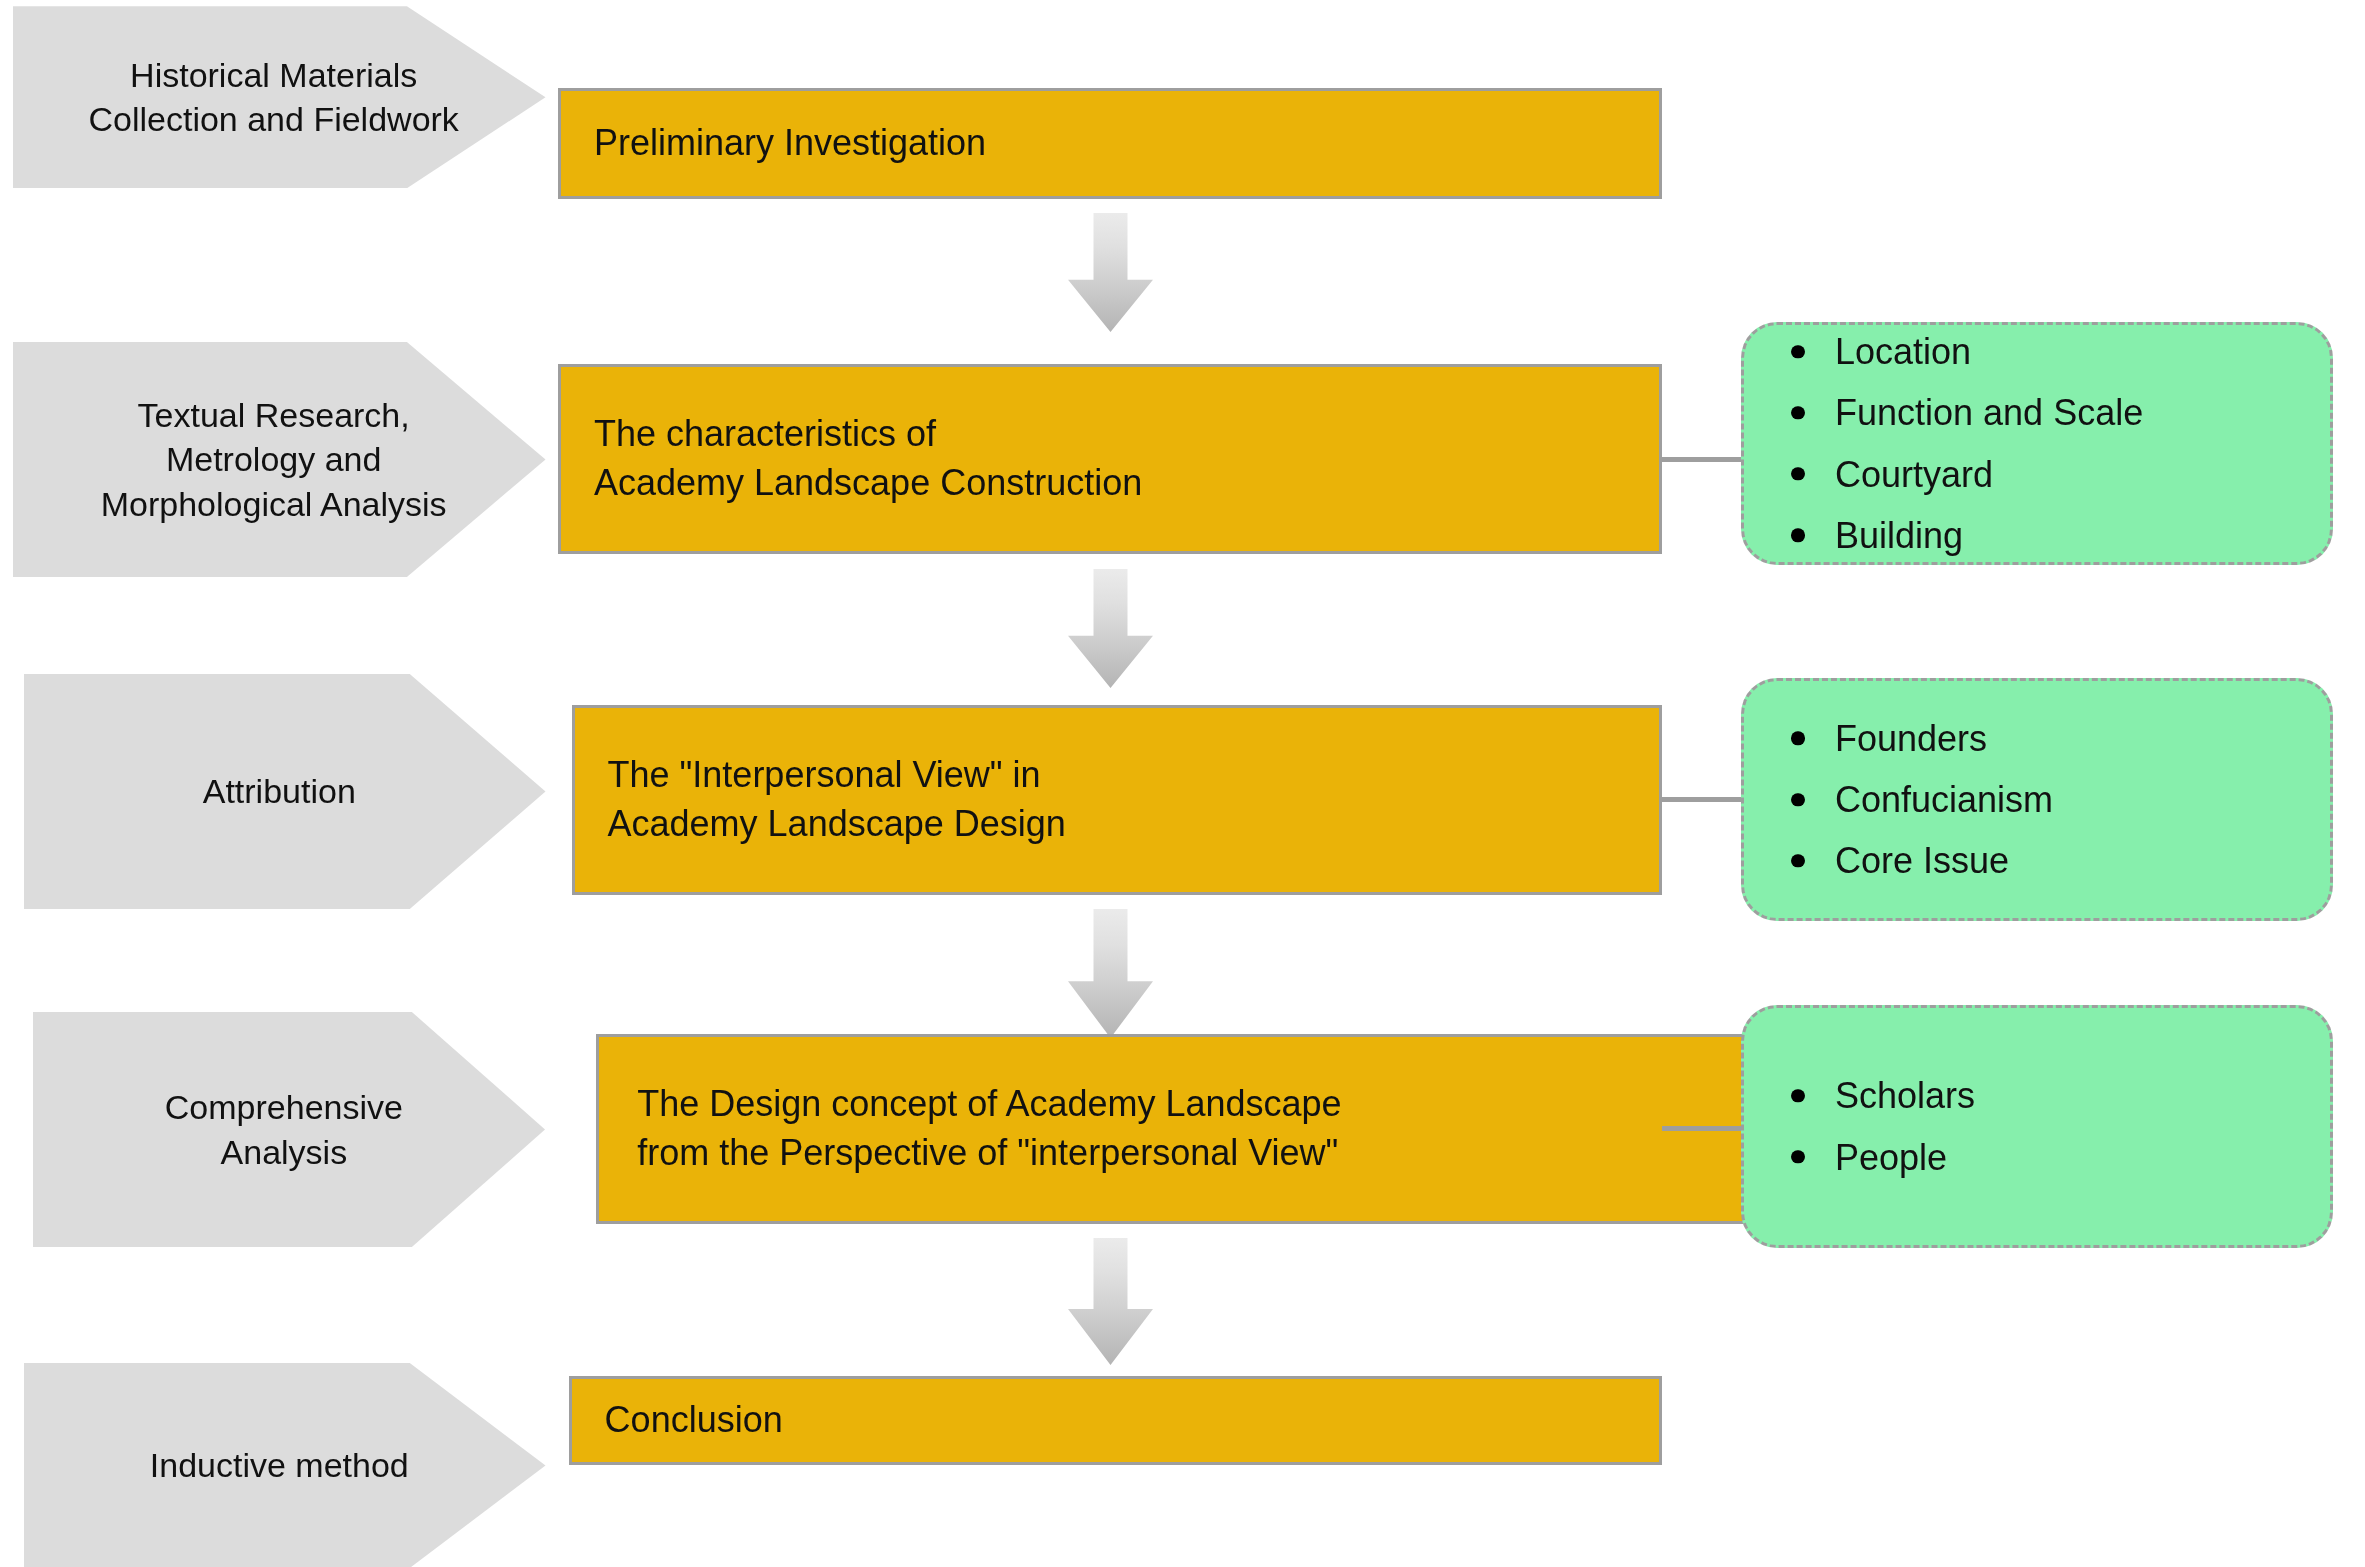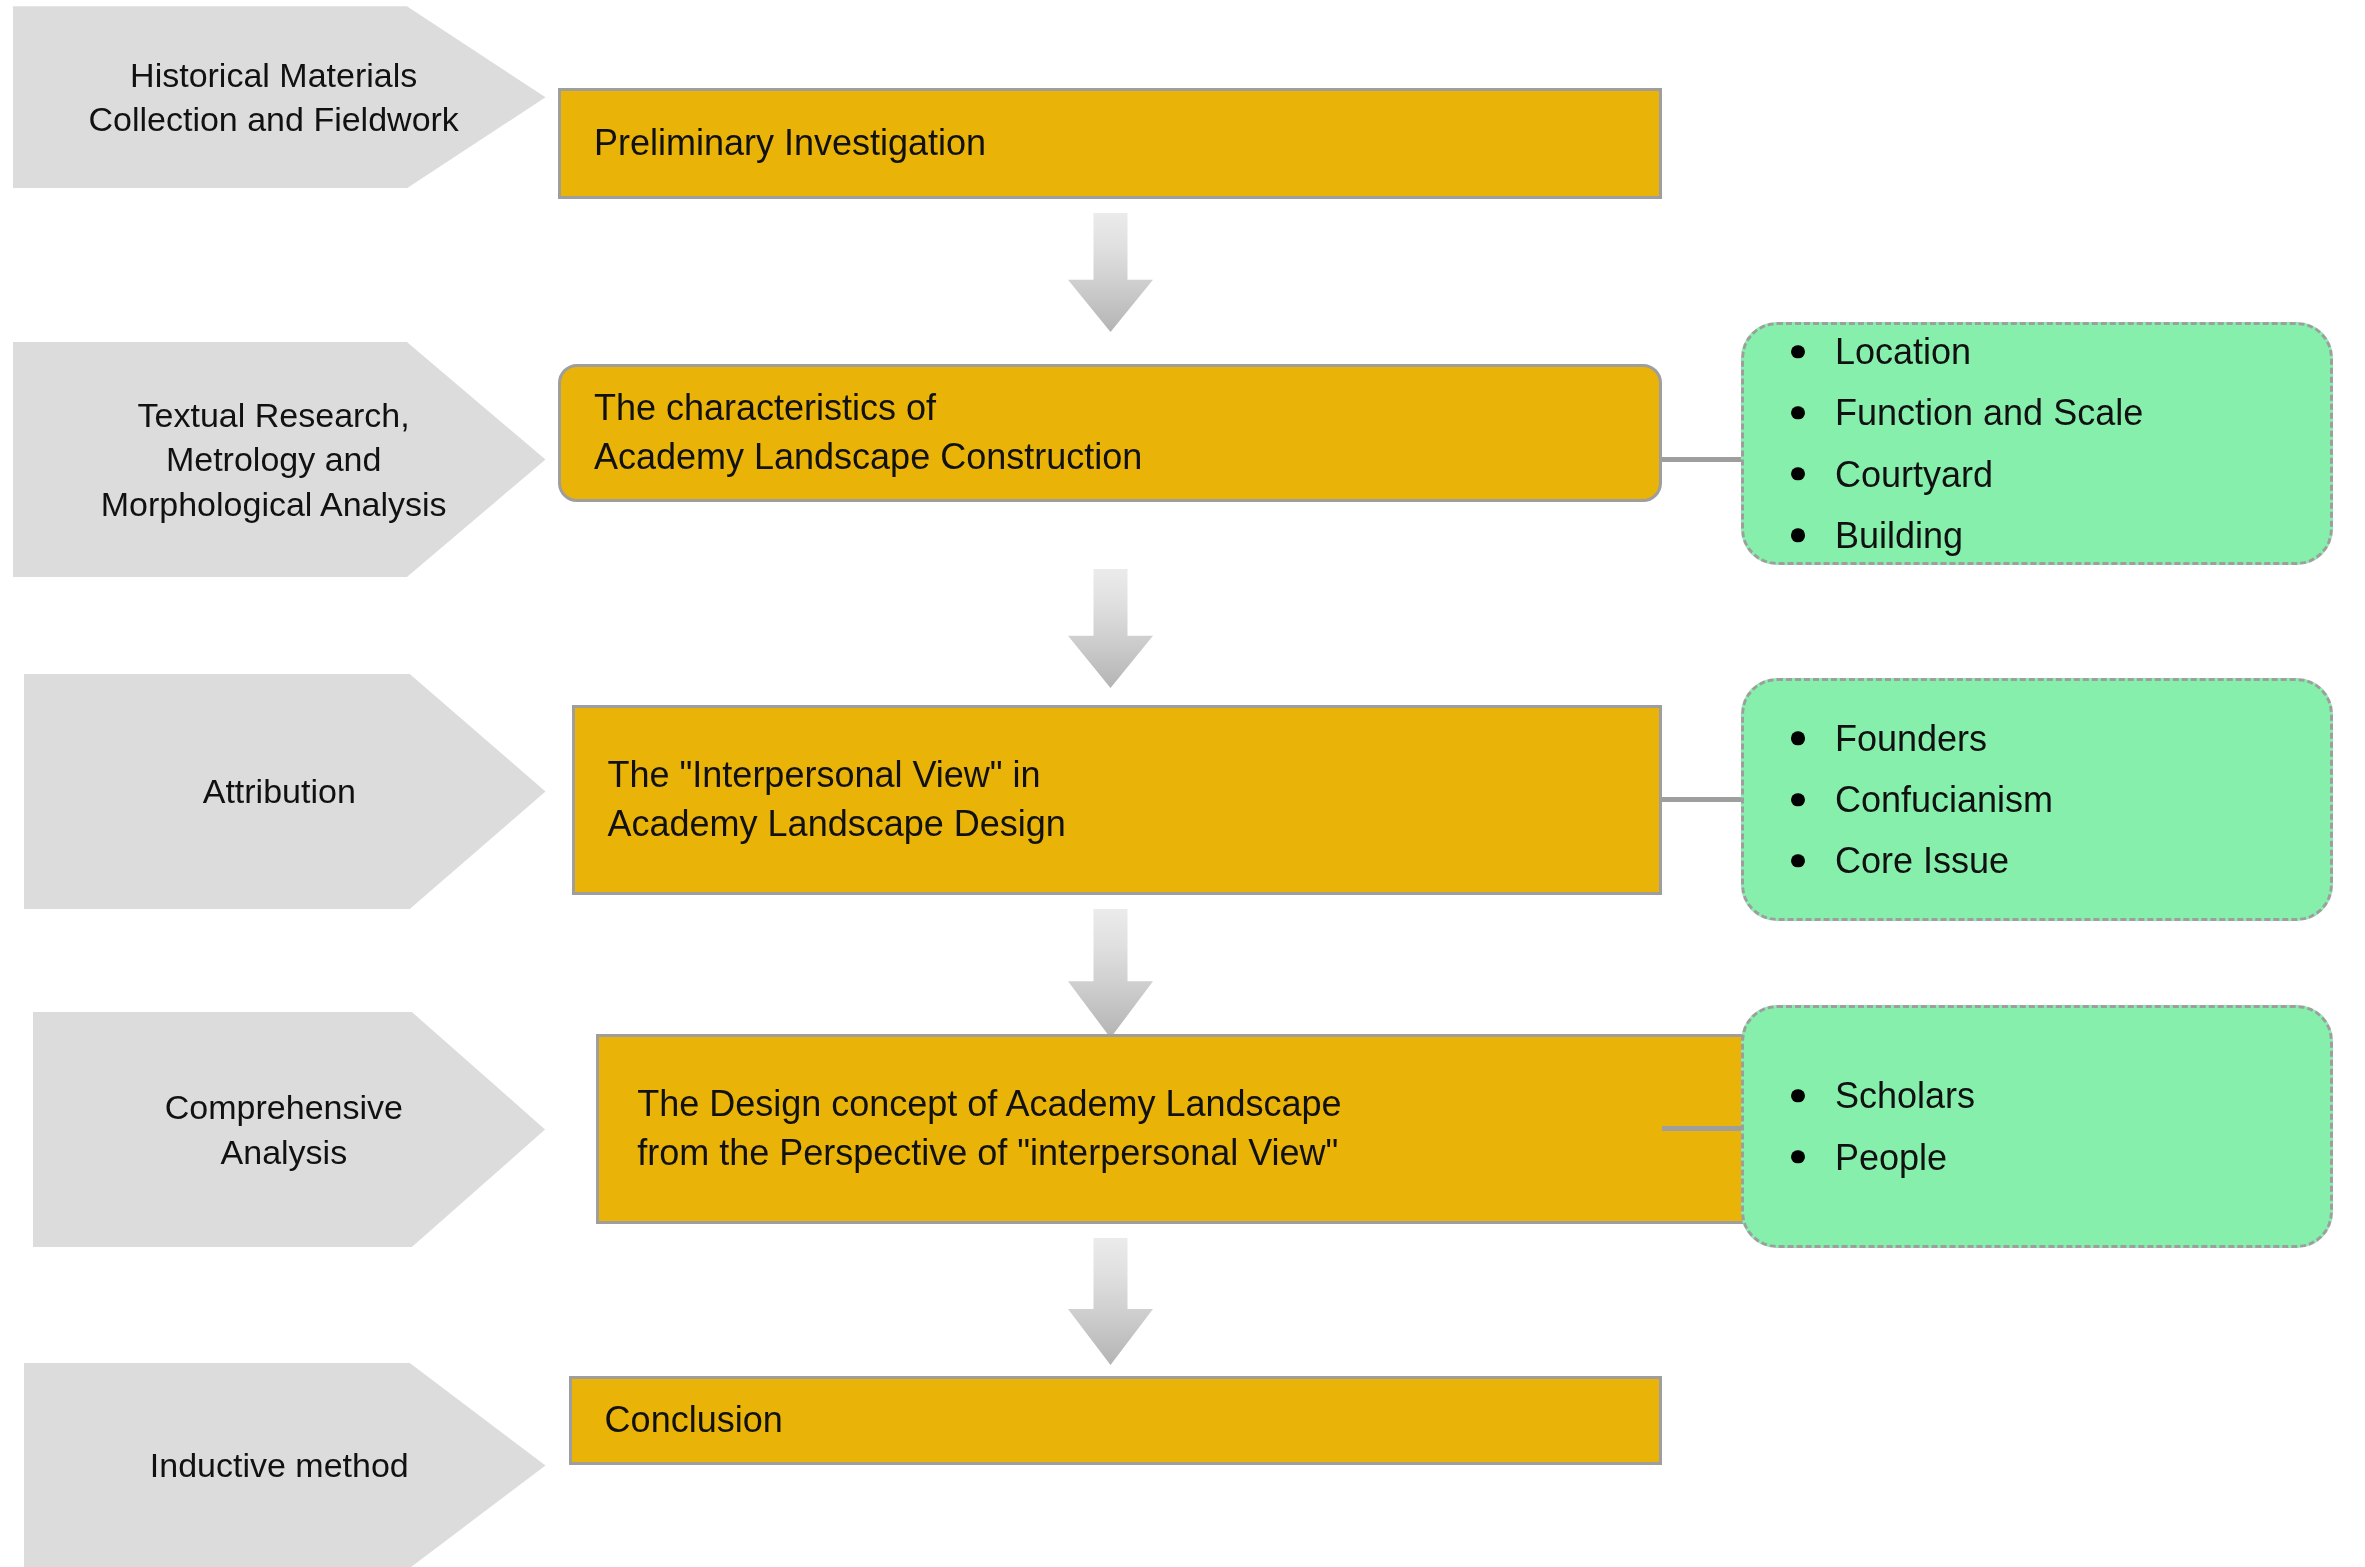--- a/index.html
+++ b/index.html
@@ -148,21 +148,21 @@
 
   <div class="down-arrow" style="left:1068px; top:213px; width:85px; height:119px;"></div>
 
   <div class="stage-pentagon" style="left:12.5px; top:342px; width:533px; height:235px;">
     <span class="stage-label">Textual Research,
 Metrology and
 Morphological
 Analysis</span>
   </div>
 
-  <div class="process-box" style="left:558px; top:364px; width:1104px; height:138px;border-radius:19px;">
+  <div class="process-box" style="left:558px; top:364px; width:1104px; height:190px;">
     <span class="process-label">The characteristics of
 Academy Landscape Construction</span>
   </div>
 
   <div class="connector" style="left:1662px; top:457px; width:111px;">
     <span class="line" style="width:88px;"></span>
     <span class="head" style="left:88px;"></span>
   </div>
 
   <div class="bullet-panel" style="left:1741px; top:322px; width:592px; height:243px;">

